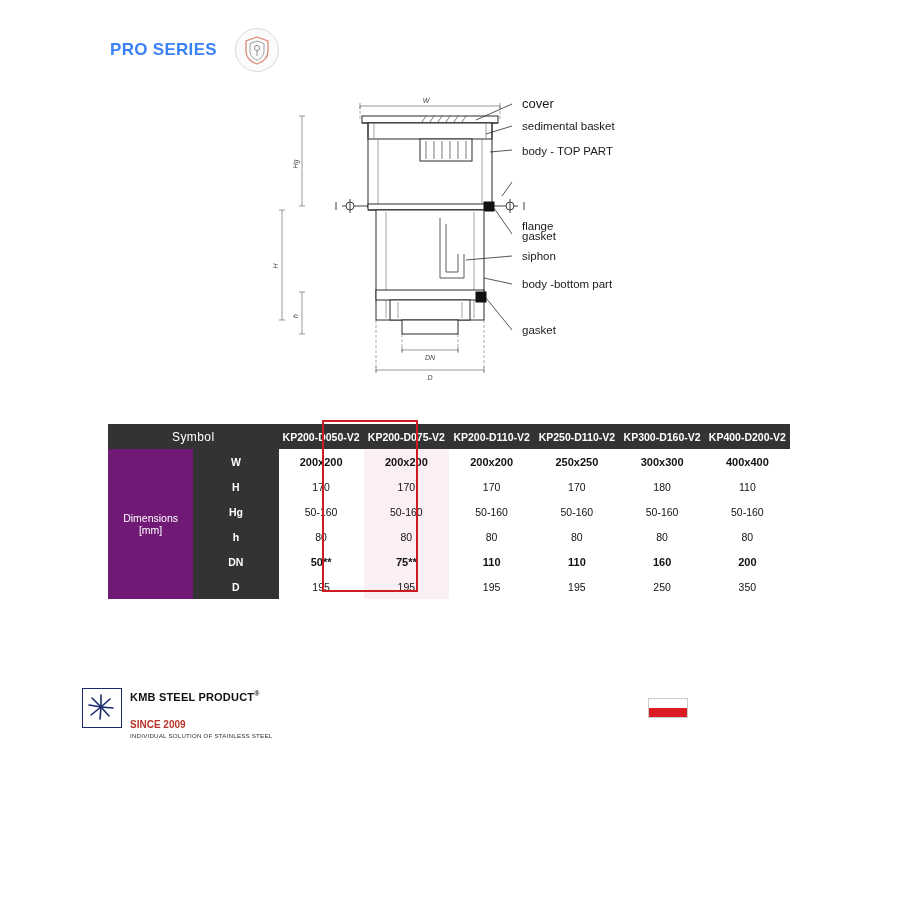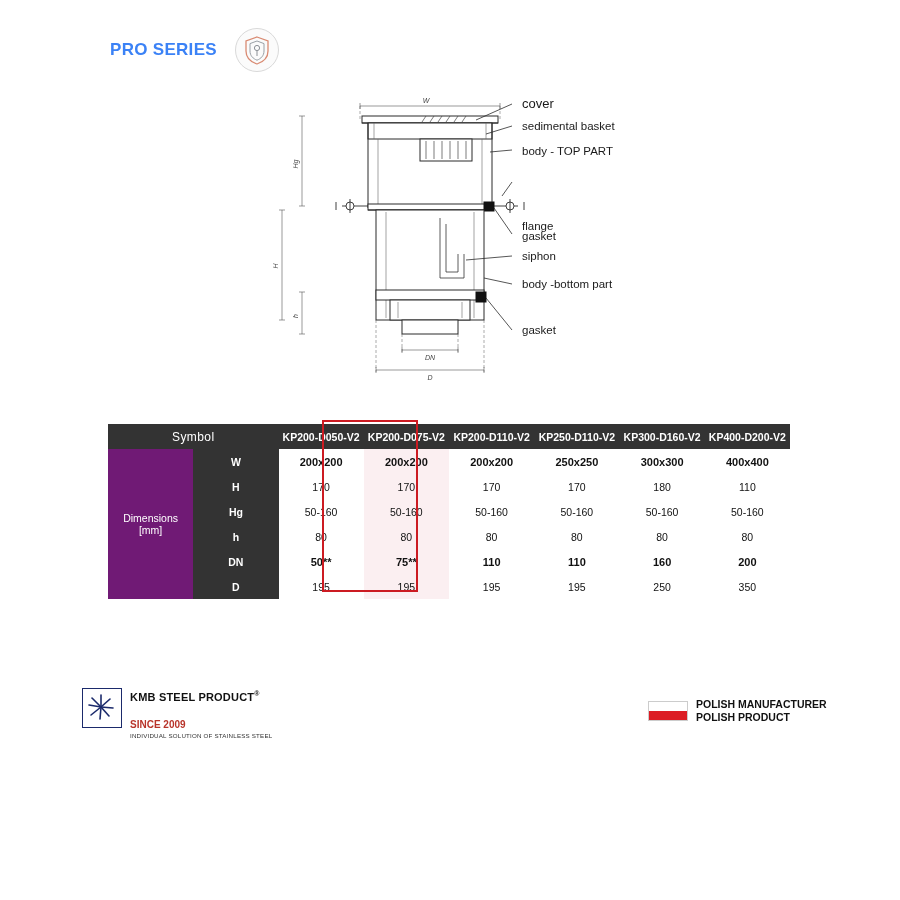--- a/index.html
+++ b/index.html
@@ -428,17 +428,13 @@
     <div class="kmb-since">SINCE 2009</div>
     <div class="kmb-sub">INDIVIDUAL SOLUTION OF STAINLESS STEEL</div>
   </div>
 </div>
 
 <div class="footer-right">
   <div class="flag">
     <div class="white"></div>
     <div class="red"></div>
   </div>
-  <div class="pm-text">
-    <div>POLISH MANUFACTURER</div>
-    <div>POLISH PRODUCT</div>
-  </div>
 </div>
 
 </body></html>

